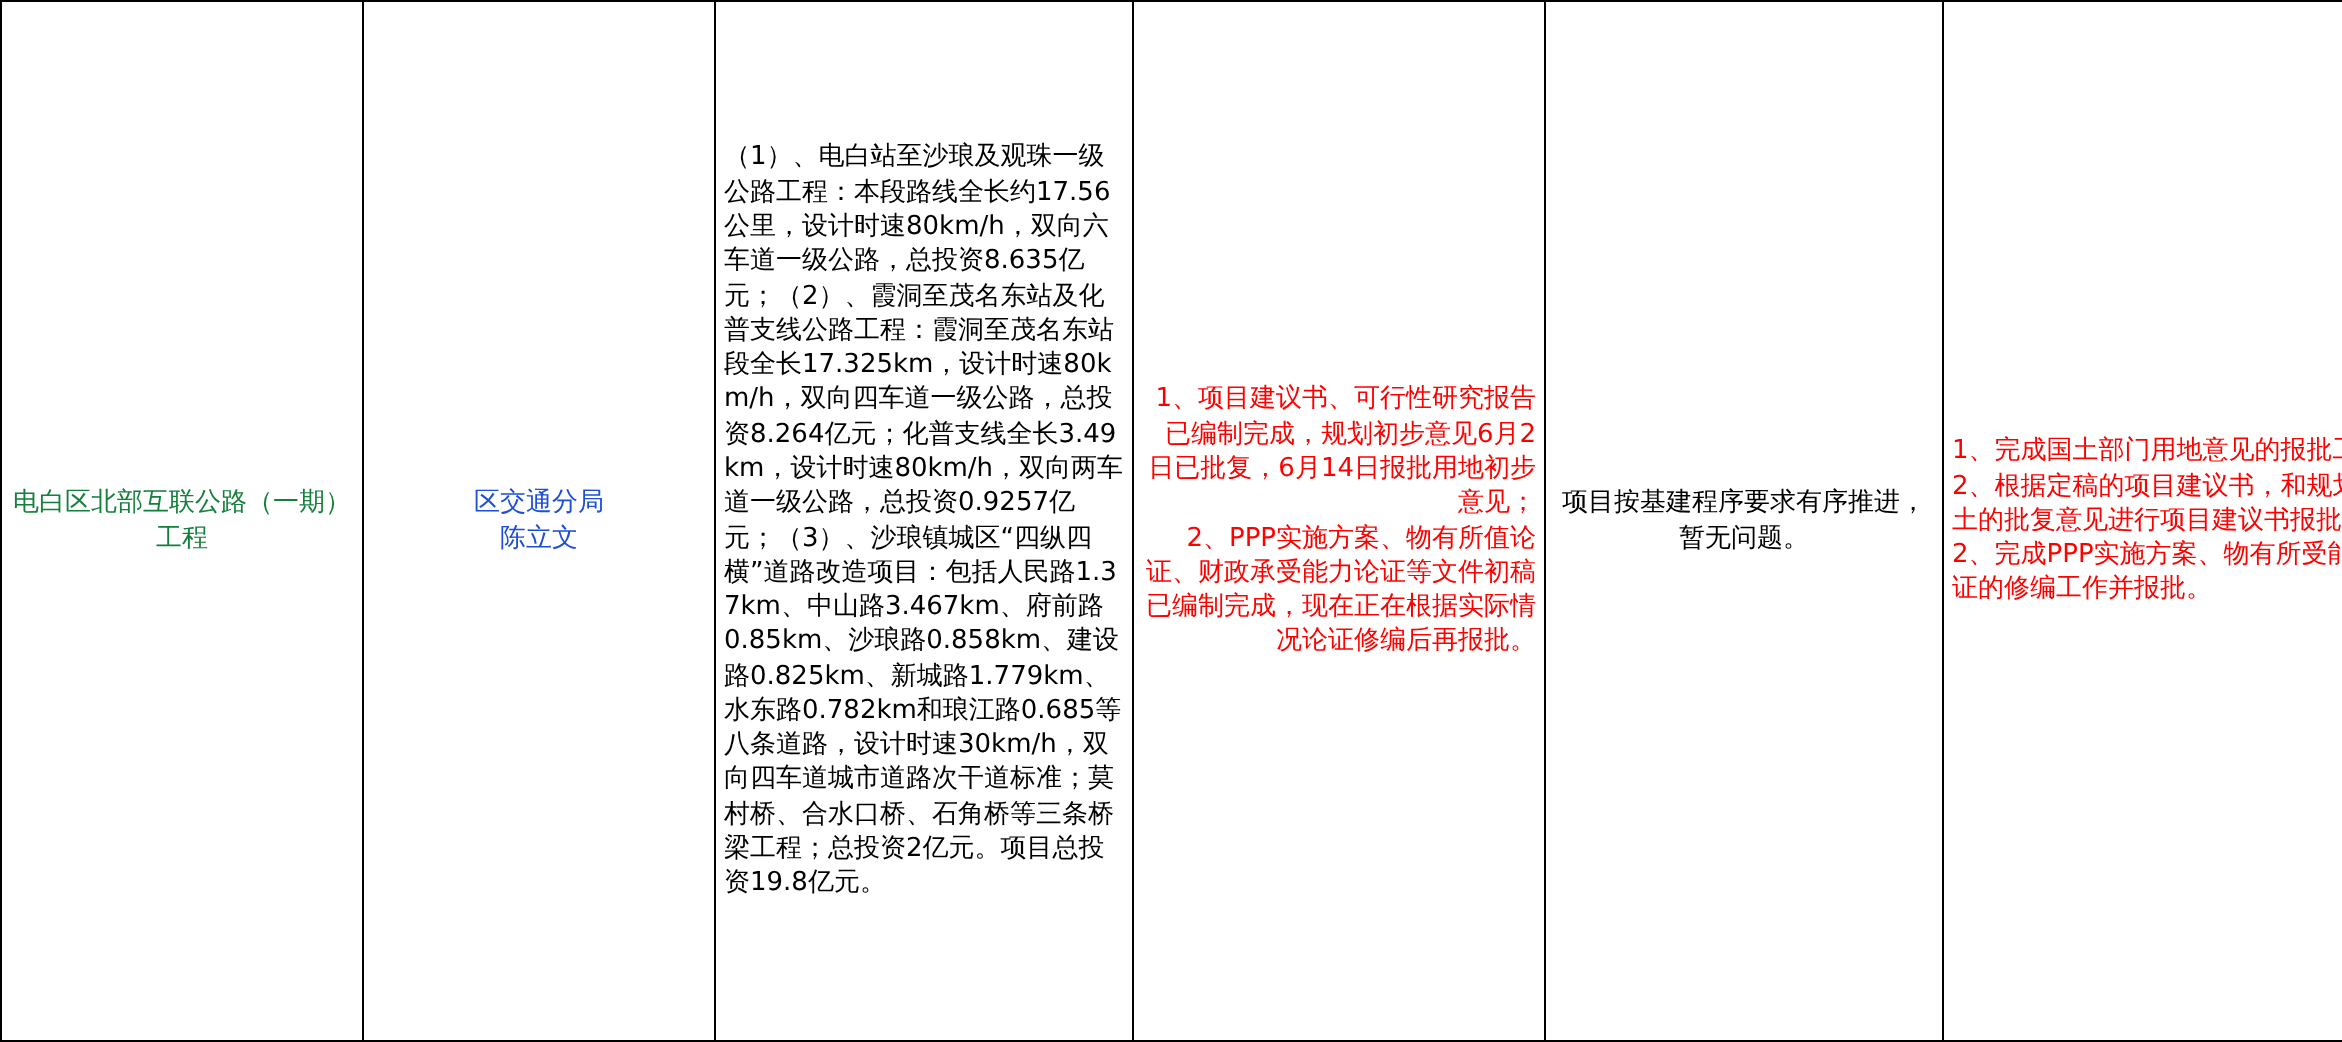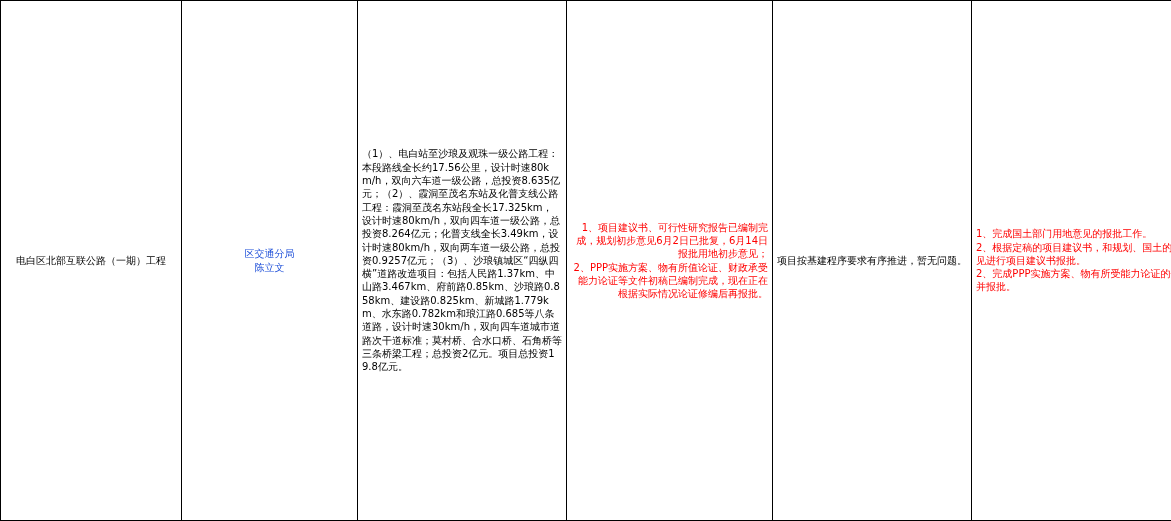--- a/index.html
+++ b/index.html
@@ -22,29 +22,29 @@
   table.proj-table {
     border-collapse: collapse;
     table-layout: fixed;
     width: 1171px;
     height: 521px;
   }
   table.proj-table td {
     border: 1px solid #000000;
     vertical-align: middle;
     padding: 2px 4px;
-    font-size: 10px;
+    font-size: 13px;
     line-height: 1.33;
     word-break: break-all;
     overflow: hidden;
   }
   td.col-name {
     width: 172px;
     text-align: center;
-    color: #000000;
+    color: #15803d;
   }
   td.col-dept {
     width: 167px;
     text-align: center;
     color: #1d4ed8;
   }
   td.col-desc {
     width: 200px;
     text-align: left;
     color: #000000;

